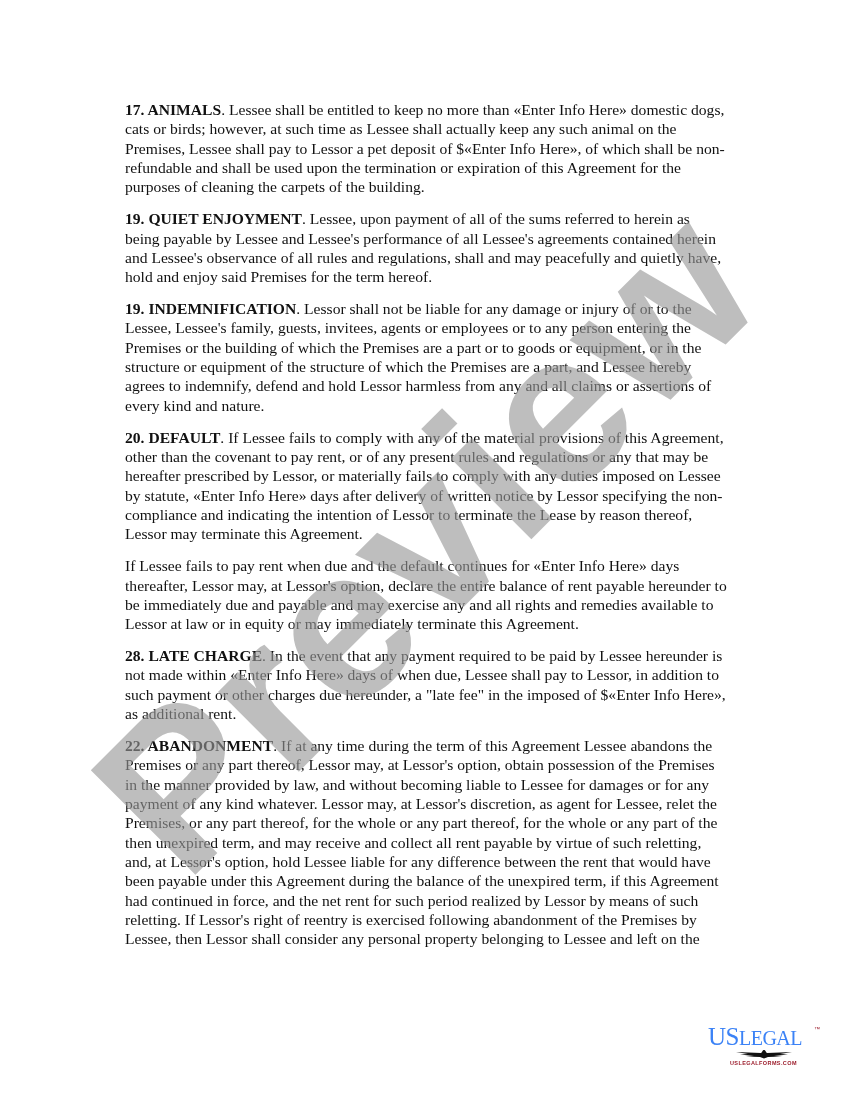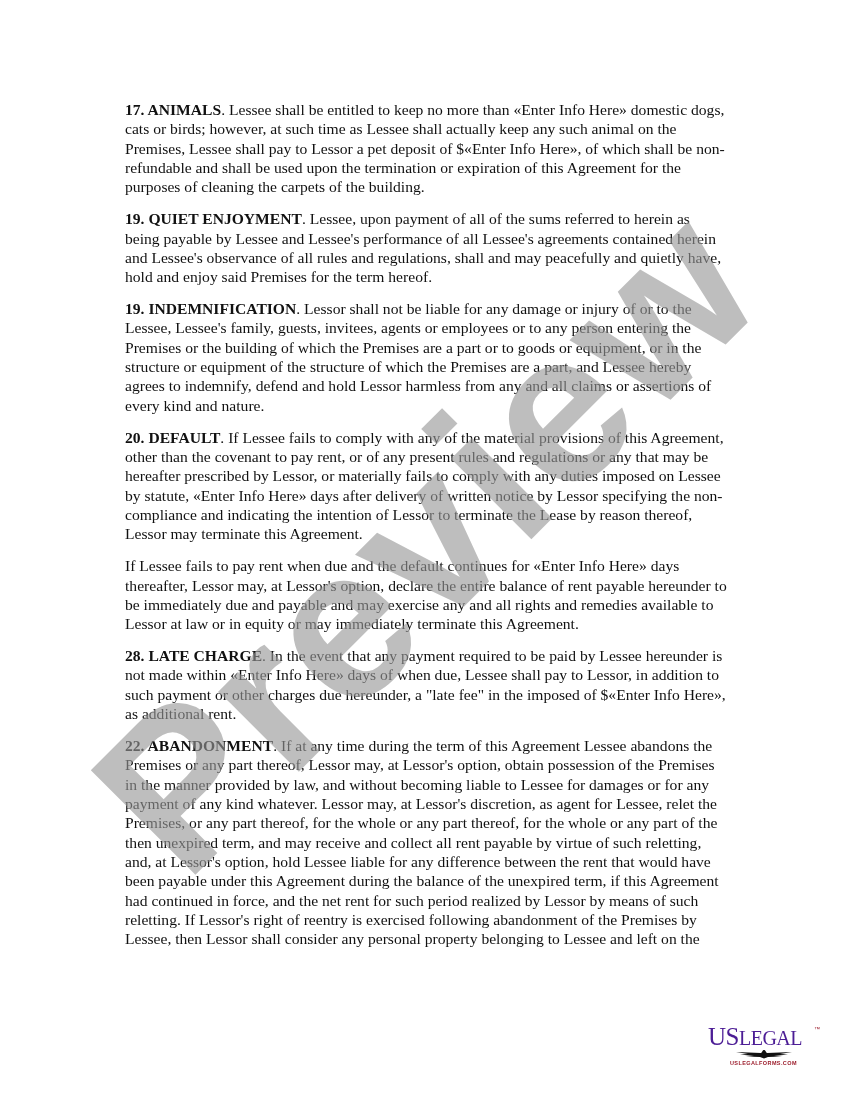--- a/index.html
+++ b/index.html
@@ -61,21 +61,21 @@
     height: 46px;
     z-index: 3;
   }
   .logo-text {
     position: absolute;
     left: 2px;
     top: 0;
     font-family: "Liberation Serif", "DejaVu Serif", serif;
     font-size: 25px;
     line-height: 26px;
-    color: #4c1d95;
+    color: #3b82f6;
     letter-spacing: -0.5px;
   }
   .logo-text .small-caps {
     font-size: 20px;
   }
   .logo-tm {
     position: absolute;
     left: 108px;
     top: 2px;
     font-family: "Liberation Sans", "DejaVu Sans", sans-serif;

